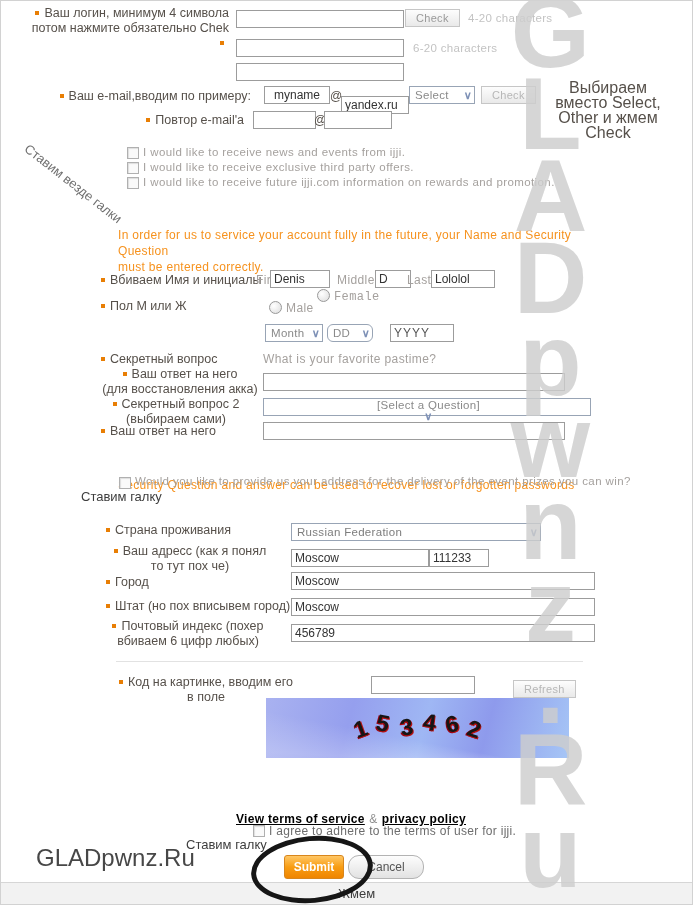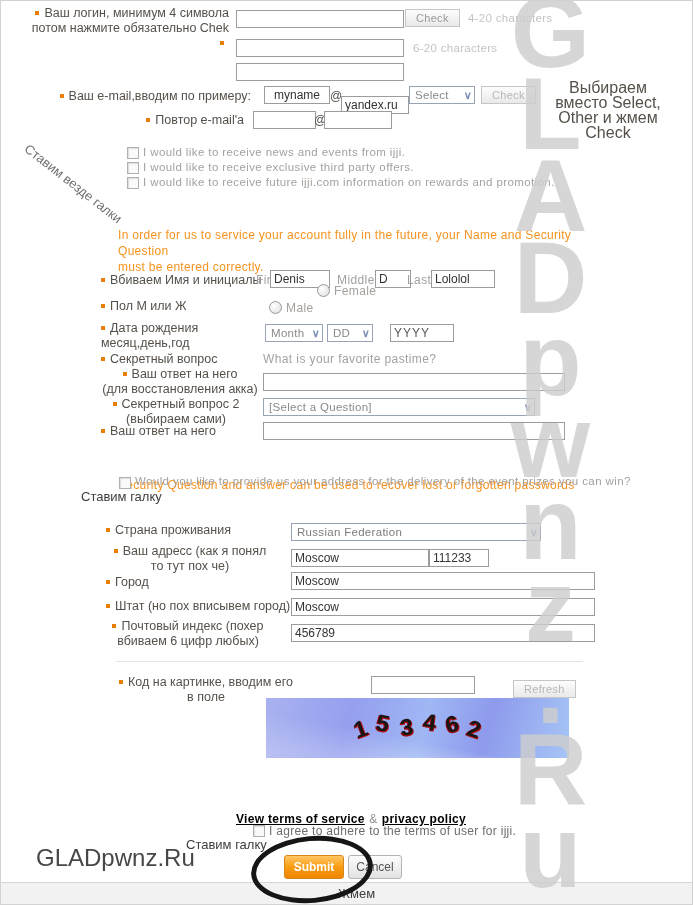--- a/index.html
+++ b/index.html
@@ -39,21 +39,21 @@
   .cdigits span{display:inline-block;margin:0 2px;text-shadow:1px 1px 0 #b11,-1px 1px 0 #901;}
   .d0{transform:rotate(-20deg) translateY(4px);}
   .d1{transform:rotate(12deg) translateY(-2px);}
   .d2{transform:rotate(-8deg) translateY(2px);}
   .d3{transform:rotate(7deg) translateY(-3px);}
   .d4{transform:rotate(-14deg) translateY(-1px);}
   .d5{transform:rotate(18deg) translateY(4px);}
   .link{color:#000000;font-weight:bold;text-decoration:underline;font-size:12px;letter-spacing:.3px;cursor:pointer;}
   .submit{position:absolute;left:283px;top:854px;width:60px;height:24px;border:1px solid #d8861c;border-radius:3px;
       background:linear-gradient(#ffc765,#f89d13 50%,#ef8500);color:#fff;font-weight:bold;font-size:12px;z-index:10;}
-  .cancel{position:absolute;left:347px;top:854px;width:54px;height:24px;border:1px solid #b3b3b3;border-radius:3px;
+  .cancel{position:absolute;left:347px;top:854px;width:76px;height:24px;border:1px solid #b3b3b3;border-radius:11px;
       background:linear-gradient(#fdfdfd,#e2e2e2);color:#555;font-size:12px;z-index:9;}
   .ring{position:absolute;left:250px;top:835px;width:112px;height:57px;border:5px solid #161616;border-radius:50%;
       transform:rotate(-5deg);z-index:20;pointer-events:none;}
   .footer{position:absolute;left:0;top:881px;width:693px;height:24px;background:#f2f2f2;border-top:1px solid #d6d6d6;}
   .divider{position:absolute;left:115px;top:660px;width:467px;height:1px;background:#e2e2e2;}
 </style>
 </head>
 <body>
 
 <div id="page">
@@ -102,44 +102,42 @@
   <div class="lbl" style="top:272px;left:100px;"><span class="bu"></span><span>Вбиваем Имя и инициалы</span></div>
   <div class="abs gray" style="left:255px;top:272px;font-size:12px;">First</div>
   <input class="inp" style="left: 269px; top: 269px; width: 52px;" value="Denis">
   <div class="abs gray" style="left:336px;top:272px;font-size:12px;">Middle</div>
   <input class="inp" style="left: 374px; top: 269px; width: 28px;" value="D">
   <div class="abs gray" style="left:406px;top:272px;font-size:12px;">Last</div>
   <input class="inp" style="left: 430px; top: 269px; width: 56px;" value="Lololol">
 
   <div class="lbl" style="top:298px;left:100px;"><span class="bu"></span><span>Пол М или Ж</span></div>
   <div class="abs" style="left:268px;top:297px;"><span class="rad"></span><span class="gray" style="font-size:12px;">Male</span></div>
-  <div class="abs" style="left:316px;top:280px;"><span class="rad"></span><span class="gray" style="font-size:12px;">Female</span></div>
-
-  <div class="lbl" style="top:320px;left:100px;"><span class="bu"></span><span>Дата рождения
-месяц,день,год</span></div>
+  <div class="abs" style="left:316px;top:286px;font-family:Liberation Mono, monospace;"><span class="rad"></span><span class="gray" style="font-size:12px;">Female</span></div>
+
   <div class="sel" style="left:264px;top:323px;width:58px;">
       <span>Month</span>
       <span class="arr">∨</span>
     </div>
-  <div class="sel" style="left:326px;top:323px;width:46px;">
+  <div class="sel" style="left:326px;top:323px;width:46px;border-radius:6px;">
       <span>DD</span>
       <span class="arr">∨</span>
     </div>
   <input class="inp" style="left: 389px; top: 323px; width: 56px; color: rgb(85, 85, 85); letter-spacing: 1px;" value="YYYY">
 
   <div class="lbl" style="top:351px;left:100px;"><span class="bu"></span><span>Секретный вопрос</span></div>
   <div class="abs gray" style="left:262px;top:351px;font-size:12px;">What is your favorite pastime?</div>
 
   <div class="lbl c" style="top:366px;left:100px;width:158px;"><span class="bu"></span><span>Ваш ответ на него
 (для восстановления акка)</span></div>
   <input class="inp wide" style="left: 262px; top: 372px;" value="">
 
   <div class="lbl c" style="top:396px;left:100px;width:150px;"><span class="bu"></span><span>Секретный вопрос 2
 (выбираем сами)</span></div>
-  <div class="sel" style="left:262px;top:397px;width:272px;">
+  <div class="sel" style="left:262px;top:397px;width:328px;flex-direction:column;">
       <span>[Select a Question]</span>
       <span class="arr">∨</span>
     </div>
 
   <div class="lbl" style="top:423px;left:100px;"><span class="bu"></span><span>Ваш ответ на него</span></div>
   <input class="inp wide" style="left: 262px; top: 421px;" value="">
 
   <div class="abs orange" style="left:117px;top:446px;width:480px;margin-top:30px;">Security Question and answer can be used to recover lost or forgotten passwords</div>
 
   <span class="cb" style="left:118px;top:476px;"></span>

